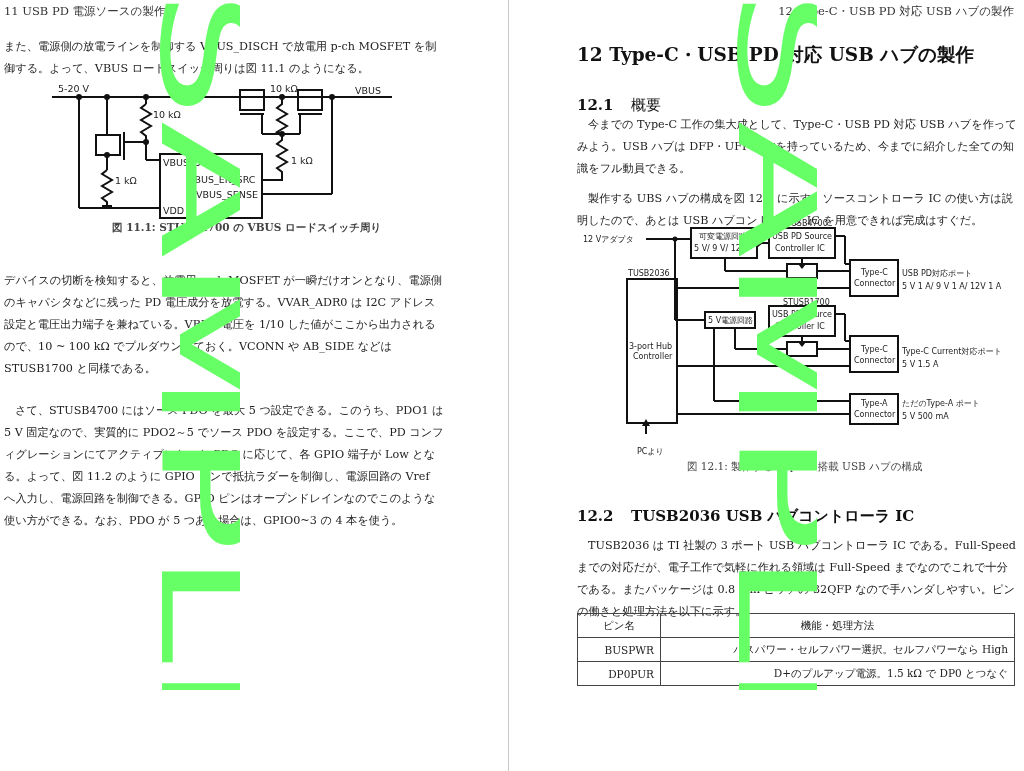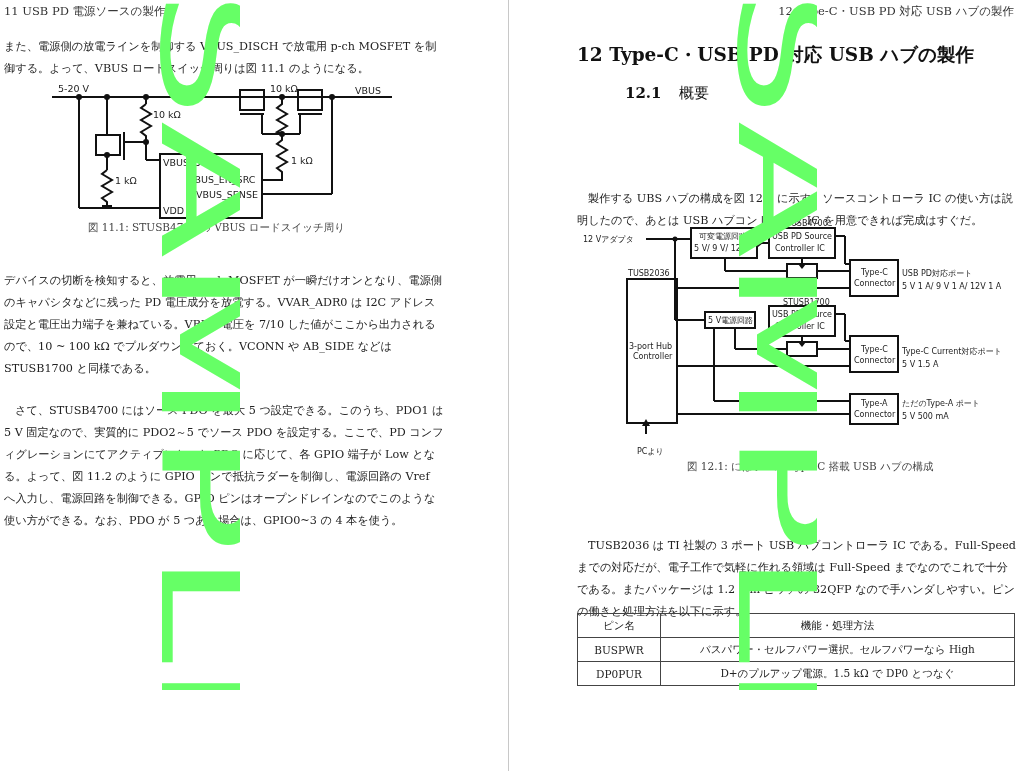--- a/index.html
+++ b/index.html
@@ -12,21 +12,21 @@
   .running-head { position:absolute; top:4px; font-size:11.5px; color:#333; white-space:nowrap; }
   .para { position:absolute; font-size:11.2px; line-height:22px; color:#222; margin:0; }
   .caption { position:absolute; font-size:10.5px; color:#444; white-space:nowrap; }
   .page-num { position:absolute; top:742px; font-size:20px; color:#333; }
   .chapter-title { position:absolute; left:68px; top:42px; font-size:18.5px; font-weight:bold; white-space:nowrap; color:#111; }
   .section-title { position:absolute; left:68px; font-size:15px; font-weight:bold; white-space:nowrap; color:#111; }
   .section-title .num { display:inline-block; width:54px; }
   .section-title .ttl-light { font-weight:normal; }
   svg text { font-family:"DejaVu Sans","Liberation Sans",sans-serif; }
   table.pins { position:absolute; left:68px; top:613px; width:438px; border-collapse:collapse; font-size:10.5px;border-radius:21px; }
-  table.pins th, table.pins td { border:1px solid #444; padding:0 6px; height:23px; text-align:center; font-weight:normal; }
+  table.pins th, table.pins td { border:1px solid #444; padding:0 6px; height:23px; text-align:right; font-weight:normal; }
   table.pins th { text-align:center; }
   .wm { position:absolute; pointer-events:none; }
 </style>
 </head>
 <body>
 
 <div class="page" id="page-left">
   <div class="running-head" style="left:4px;">11 USB PD 電源ソースの製作</div>
 
   <p class="para" style="left:4px; top:36px; width:440px;">また、電源側の放電ラインを制御する VBUS_DISCH で放電用 p-ch MOSFET を制御する。よって、VBUS ロードスイッチ周りは図 11.1 のようになる。</p>
@@ -85,44 +85,45 @@
       <text x="153" y="38">10 kΩ</text>
       <text x="270" y="12">10 kΩ</text>
       <text x="115" y="104">1 kΩ</text>
       <text x="291" y="84">1 kΩ</text>
       <text x="163" y="86">VBUS_DISCH</text>
       <text x="188" y="103">VBUS_EN_SRC</text>
       <text x="196" y="118">VBUS_SENSE</text>
       <text x="163" y="134">VDD</text>
     </g>
   </svg>
-  <div class="caption" style="left:88px; top:221px;">図 11.1: STUSB4700 の VBUS ロードスイッチ周り</div>
-
-  <p class="para" style="left:4px; top:270px; width:440px;">デバイスの切断を検知すると、放電用 p-ch MOSFET が一瞬だけオンとなり、電源側のキャパシタなどに残った PD 電圧成分を放電する。VVAR_ADR0 は I2C アドレス設定と電圧出力端子を兼ねている。VBUS 電圧を 7/10 した値がここから出力されるので、10 ~ 100 kΩ でプルダウンしておく。VCONN や AB_SIDE などは STUSB1700 と同様である。</p>
+  <div class="caption" style="left:112px; top:221px;font-weight:bold;">図 11.1: STUSB4700 の VBUS ロードスイッチ周り</div>
+
+  <p class="para" style="left:4px; top:270px; width:440px;">デバイスの切断を検知すると、放電用 p-ch MOSFET が一瞬だけオンとなり、電源側のキャパシタなどに残った PD 電圧成分を放電する。VVAR_ADR0 は I2C アドレス設定と電圧出力端子を兼ねている。VBUS 電圧を 1/10 した値がここから出力されるので、10 ~ 100 kΩ でプルダウンしておく。VCONN や AB_SIDE などは STUSB1700 と同様である。</p>
   <p class="para" style="left:4px; top:372px; width:440px; text-indent:11px;margin-top:28px;">さて、STUSB4700 にはソース PDO を最大 5 つ設定できる。このうち、PDO1 は 5 V 固定なので、実質的に PDO2～5 でソース PDO を設定する。ここで、PD コンフィグレーションにてアクティブになった PDO に応じて、各 GPIO 端子が Low となる。よって、図 11.2 のように GPIO ピンで抵抗ラダーを制御し、電源回路の Vref へ入力し、電源回路を制御できる。GPIO ピンはオープンドレインなのでこのような使い方ができる。なお、PDO が 5 つある場合は、GPIO0~3 の 4 本を使う。</p>
 
   <div class="page-num" style="left:212px;">56</div>
 
   <svg class="wm" style="left:150px; top:0;" width="90" height="771" viewBox="0 0 90 771">
     <g transform="translate(8,0) rotate(90) " fill="#66ff66" font-family="'DejaVu Sans','Liberation Sans',sans-serif" font-size="128">
       <text x="-10" y="-4" textLength="800" lengthAdjust="spacingAndGlyphs">SAMPLE</text>
     </g>
   </svg>
 </div>
 
 <div class="divider"></div>
 
 <div class="page" id="page-right">
   <div class="running-head" style="right:10px;">12 Type-C・USB PD 対応 USB ハブの製作</div>
   <div class="chapter-title">12  Type-C・USB PD 対応 USB ハブの製作</div>
 
-  <div class="section-title" style="top:84px;margin-left:48px;">
+  <div class="section-title" style="top:96px;">
     <span class="num">12.1</span><span class="ttl-light">概要</span>
   </div>
 
+  <p class="para" style="left:68px; top:114px; width:440px; text-indent:11px;">今までの Type-C 工作の集大成として、Type-C・USB PD 対応 USB ハブを作ってみよう。USB ハブは DFP・UFP 双方を持っているため、今までに紹介した全ての知識をフル動員できる。</p>
   <p class="para" style="left:68px; top:188px; width:440px; text-indent:11px;">製作する UBS ハブの構成を図 12.1 に示す。ソースコントローラ IC の使い方は説明したので、あとは USB ハブコントローラ IC を用意できれば完成はすぐだ。</p>
 
   <svg style="position:absolute; left:71px; top:216px;" width="440" height="240" viewBox="0 0 440 240">
     <g stroke="#111" stroke-width="2" fill="none">
       <line x1="66" y1="23" x2="110" y2="23"></line>
       <line x1="95" y1="23" x2="95" y2="104"></line>
       <line x1="95" y1="104" x2="125" y2="104"></line>
       <rect x="111" y="12" width="66" height="30"></rect>
       <rect x="189" y="12" width="66" height="30"></rect>
       <line x1="189" y1="27" x2="178" y2="27"></line>
@@ -184,24 +185,27 @@
       <text x="274" y="147">Connector</text>
       <text x="322" y="138">Type-C Current対応ポート</text>
       <text x="322" y="151">5 V 1.5 A</text>
       <text x="281" y="190">Type-A</text>
       <text x="274" y="201">Connector</text>
       <text x="322" y="190">ただのType-A ポート</text>
       <text x="322" y="203">5 V 500 mA</text>
       <text x="57" y="238">PCより</text>
     </g>
   </svg>
-  <div class="caption" style="left:178px; top:460px;">図 12.1: にはソース Type-C 搭載 USB ハブの構成</div>
-
-
-  <p class="para" style="left:68px; top:535px; width:440px; text-indent:11px;">TUSB2036 は TI 社製の 3 ポート USB ハブコントローラ IC である。Full-Speed までの対応だが、電子工作で気軽に作れる領域は Full-Speed までなのでこれで十分である。またパッケージは 1.2 mm ピッチの 32QFP なので手ハンダしやすい。ピンの働きと処理方法を以下に示す。</p>
+  <div class="caption" style="left:178px; top:460px;">図 12.1: 製作する Type-C 搭載 USB ハブの構成</div>
+
+  <div class="section-title" style="top:507px;">
+    <span class="num">12.2</span><span>TUSB2036 USB ハブコントローラ IC</span>
+  </div>
+
+  <p class="para" style="left:68px; top:535px; width:440px; text-indent:11px;">TUSB2036 は TI 社製の 3 ポート USB ハブコントローラ IC である。Full-Speed までの対応だが、電子工作で気軽に作れる領域は Full-Speed までなのでこれで十分である。またパッケージは 0.8 mm ピッチの 32QFP なので手ハンダしやすい。ピンの働きと処理方法を以下に示す。</p>
 
   <table class="pins">
     <thead>
       <tr>
         <th style="width:70px;">ピン名</th>
         <th>機能・処理方法</th>
       </tr>
     </thead>
     <tbody>
       <tr>

